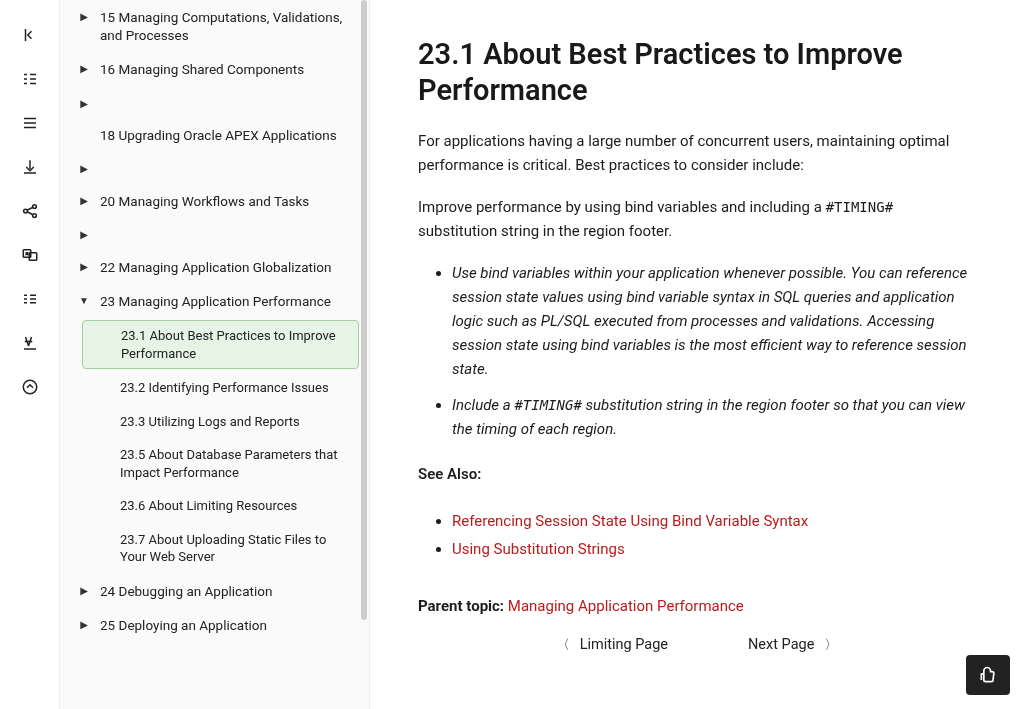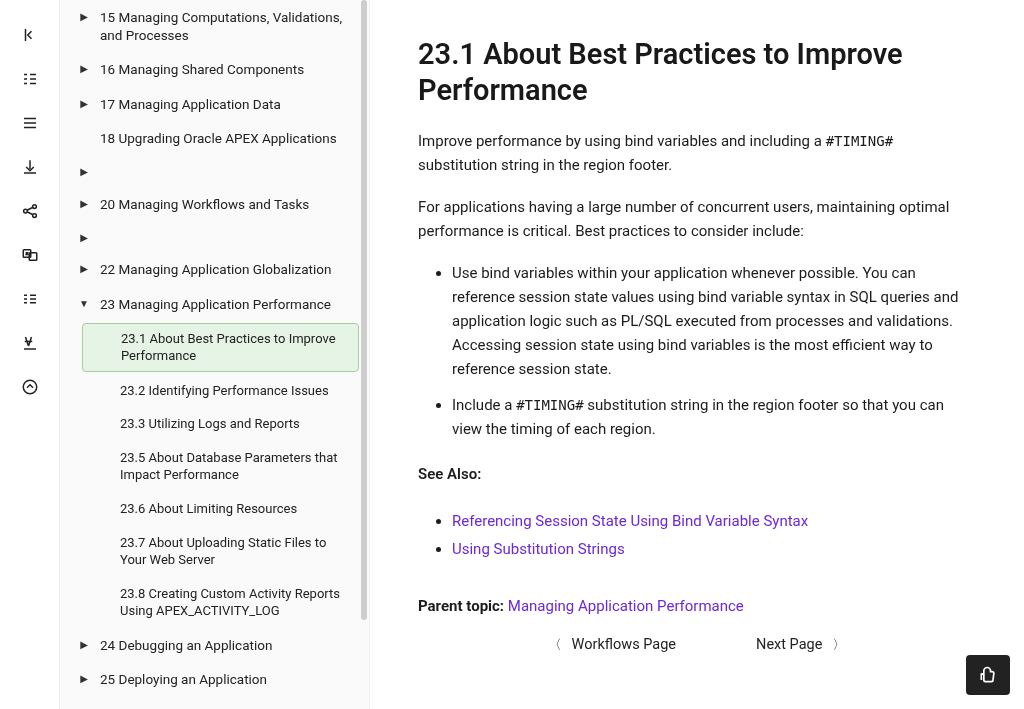--- a/index.html
+++ b/index.html
@@ -118,41 +118,42 @@
     margin-bottom: 18px;
     color: #1d1b1b;
   }
   .main code {
     font-family: "Consolas", monospace;
     font-size: 14px;
   }
   .main ul.bullets {
     padding-left: 34px;
     margin-bottom: 24px;
+    font-style: italic;
   }
   .main ul.bullets li {
     font-size: 15px;
     line-height: 1.6;
     margin-bottom: 12px;
   }
   .see-also {
     font-size: 15px;
     font-weight: 600;
     margin-bottom: 24px;
   }
   .link-list {
     padding-left: 34px;
     margin-bottom: 30px;
   }
   .link-list li {
     font-size: 15px;
     line-height: 1.9;
   }
   .link-list a, .plink {
-    color: #6d28d9;
+    color: #b91c1c;
     text-decoration: none;
     cursor: pointer;
   }
   .parent-topic {
     font-size: 15px;
     margin-bottom: 50px;
   }
   .parent-topic strong { font-weight: 700; }
   .pager {
     display: flex;
@@ -252,21 +253,20 @@
         <div class="toc-item lv1">
           <span class="arrow">▶</span>
           <span class="label">15 Managing Computations, Validations, and Processes</span>
         </div>
         <div class="toc-item lv1">
           <span class="arrow">▶</span>
           <span class="label">16 Managing Shared Components</span>
         </div>
         <div class="toc-item lv1">
           <span class="arrow">▶</span>
-          <span class="label">17 Managing Application Data</span>
         </div>
         <div class="toc-item lv1">
           <span class="arrow"></span>
           <span class="label">18 Upgrading Oracle APEX Applications</span>
         </div>
         <div class="toc-item lv1">
           <span class="arrow">▶</span>
         </div>
         <div class="toc-item lv1">
           <span class="arrow">▶</span>
@@ -293,65 +293,62 @@
           <span class="label">23.3 Utilizing Logs and Reports</span>
         </div>
         <div class="toc-item lv2">
           <span class="label">23.5 About Database Parameters that Impact Performance</span>
         </div>
         <div class="toc-item lv2">
           <span class="label">23.6 About Limiting Resources</span>
         </div>
         <div class="toc-item lv2">
           <span class="label">23.7 About Uploading Static Files to Your Web Server</span>
-        </div>
-        <div class="toc-item lv2">
-          <span class="label">23.8 Creating Custom Activity Reports Using APEX_ACTIVITY_LOG</span>
         </div>
         <div class="toc-item lv1">
           <span class="arrow">▶</span>
           <span class="label">24 Debugging an Application</span>
         </div>
         <div class="toc-item lv1">
           <span class="arrow">▶</span>
           <span class="label">25 Deploying an Application</span>
         </div>
       </div>
     <div class="sidebar-scroller"></div>
   </div>
 
   <div class="main">
     <h1>23.1 About Best Practices to Improve Performance</h1>
 
+    <p>For applications having a large number of concurrent users, maintaining optimal performance is critical. Best practices to consider include:</p>
+
     <p>
       <span>Improve performance by using bind variables and including a </span><code>#TIMING#</code><span> substitution string in the region footer.</span>
     </p>
-
-    <p>For applications having a large number of concurrent users, maintaining optimal performance is critical. Best practices to consider include:</p>
 
     <ul class="bullets" id="bullets">
         <li>Use bind variables within your application whenever possible. You can reference session state values using bind variable syntax in SQL queries and application logic such as PL/SQL executed from processes and validations. Accessing session state using bind variables is the most efficient way to reference session state.</li>
         <li>Include a <code>#TIMING#</code> substitution string in the region footer so that you can view the timing of each region.</li>
       </ul>
 
     <div class="see-also">See Also:</div>
     <ul class="link-list" id="see-also-links">
         <li><a>Referencing Session State Using Bind Variable Syntax</a></li>
         <li><a>Using Substitution Strings</a></li>
       </ul>
 
     <p class="parent-topic">
       <strong>Parent topic:</strong>
       <a class="plink">Managing Application Performance</a>
     </p>
 
     <div class="pager">
       <div class="pg">
         <span class="chev">〈</span>
-        <span>Workflows Page</span>
+        <span>Limiting Page</span>
       </div>
       <div class="pg">
         <span>Next Page</span>
         <span class="chev">〉</span>
       </div>
     </div>
   </div>
 
   <div class="feedback-btn">
     <svg width="20" height="20" viewBox="0 0 24 24" fill="none" stroke="currentColor" stroke-width="2">

